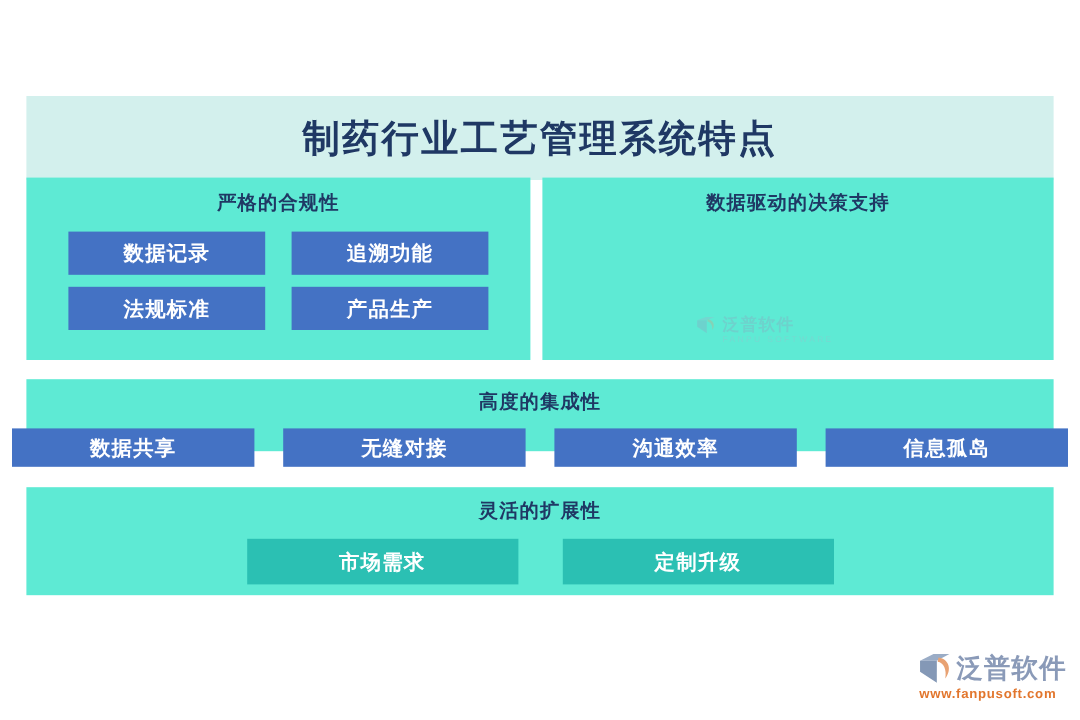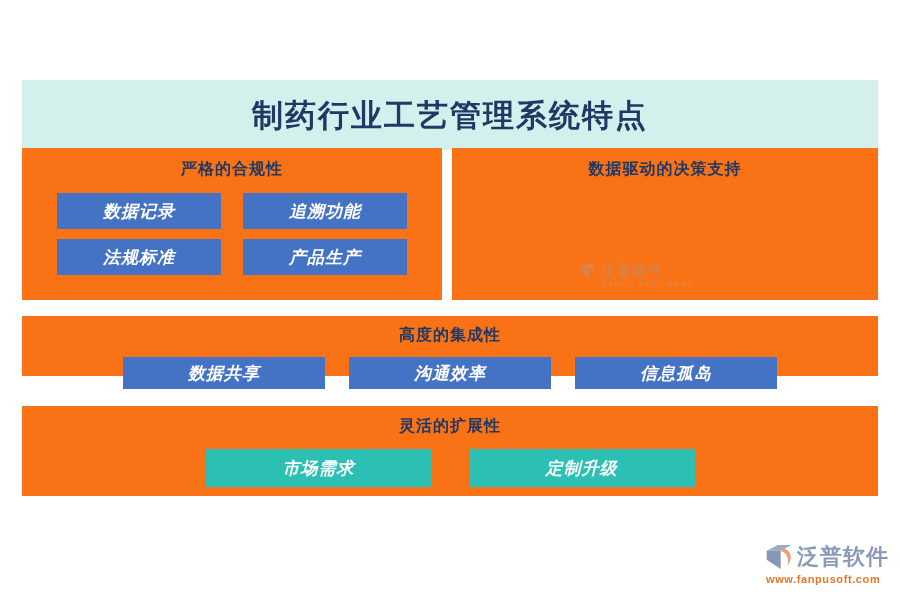--- a/index.html
+++ b/index.html
@@ -36,21 +36,21 @@
     font-weight: bold;
     color: #1f3864;
     letter-spacing: 2px;
     line-height: 1;
     white-space: nowrap;
   }
 
   
   .panel {
     position: absolute;
-    background: #f97316;
+    background: #5eead4;
     display: flex;
     flex-direction: column;
     align-items: center;
   }
   .panel-heading {
     font-size: 16px;
     font-weight: bold;
     color: #1f3864;
     letter-spacing: 1px;
     white-space: nowrap;
@@ -61,21 +61,20 @@
   .chip {
     display: flex;
     align-items: center;
     justify-content: center;
     color: #ffffff;
     font-size: 17px;
     font-weight: bold;
     letter-spacing: 1px;
     white-space: nowrap;
     background: #4472c4;
-    font-style: italic;
   }
   .chip.teal { background: #2bc0b3; }
 
   
   .panel-compliance { left: 22px;  top: 148px; width: 420px; height: 152px; }
   .panel-datadriven { left: 452px; top: 148px; width: 426px; height: 152px; }
 
   .panel-compliance .panel-heading,
   .panel-datadriven .panel-heading { margin-top: 11px; }
 
@@ -186,20 +185,21 @@
   </div>
 
   <div class="panel panel-datadriven">
     <div class="panel-heading">数据驱动的决策支持</div>
   </div>
 
   <div class="panel panel-integration">
     <div class="panel-heading">高度的集成性</div>
     <div class="row4">
       <div class="chip">数据共享</div>
+      <div class="chip">无缝对接</div>
       <div class="chip">沟通效率</div>
       <div class="chip">信息孤岛</div>
     </div>
   </div>
 
   <div class="panel panel-extensible">
     <div class="panel-heading">灵活的扩展性</div>
     <div class="row2">
       <div class="chip teal">市场需求</div>
       <div class="chip teal">定制升级</div>

